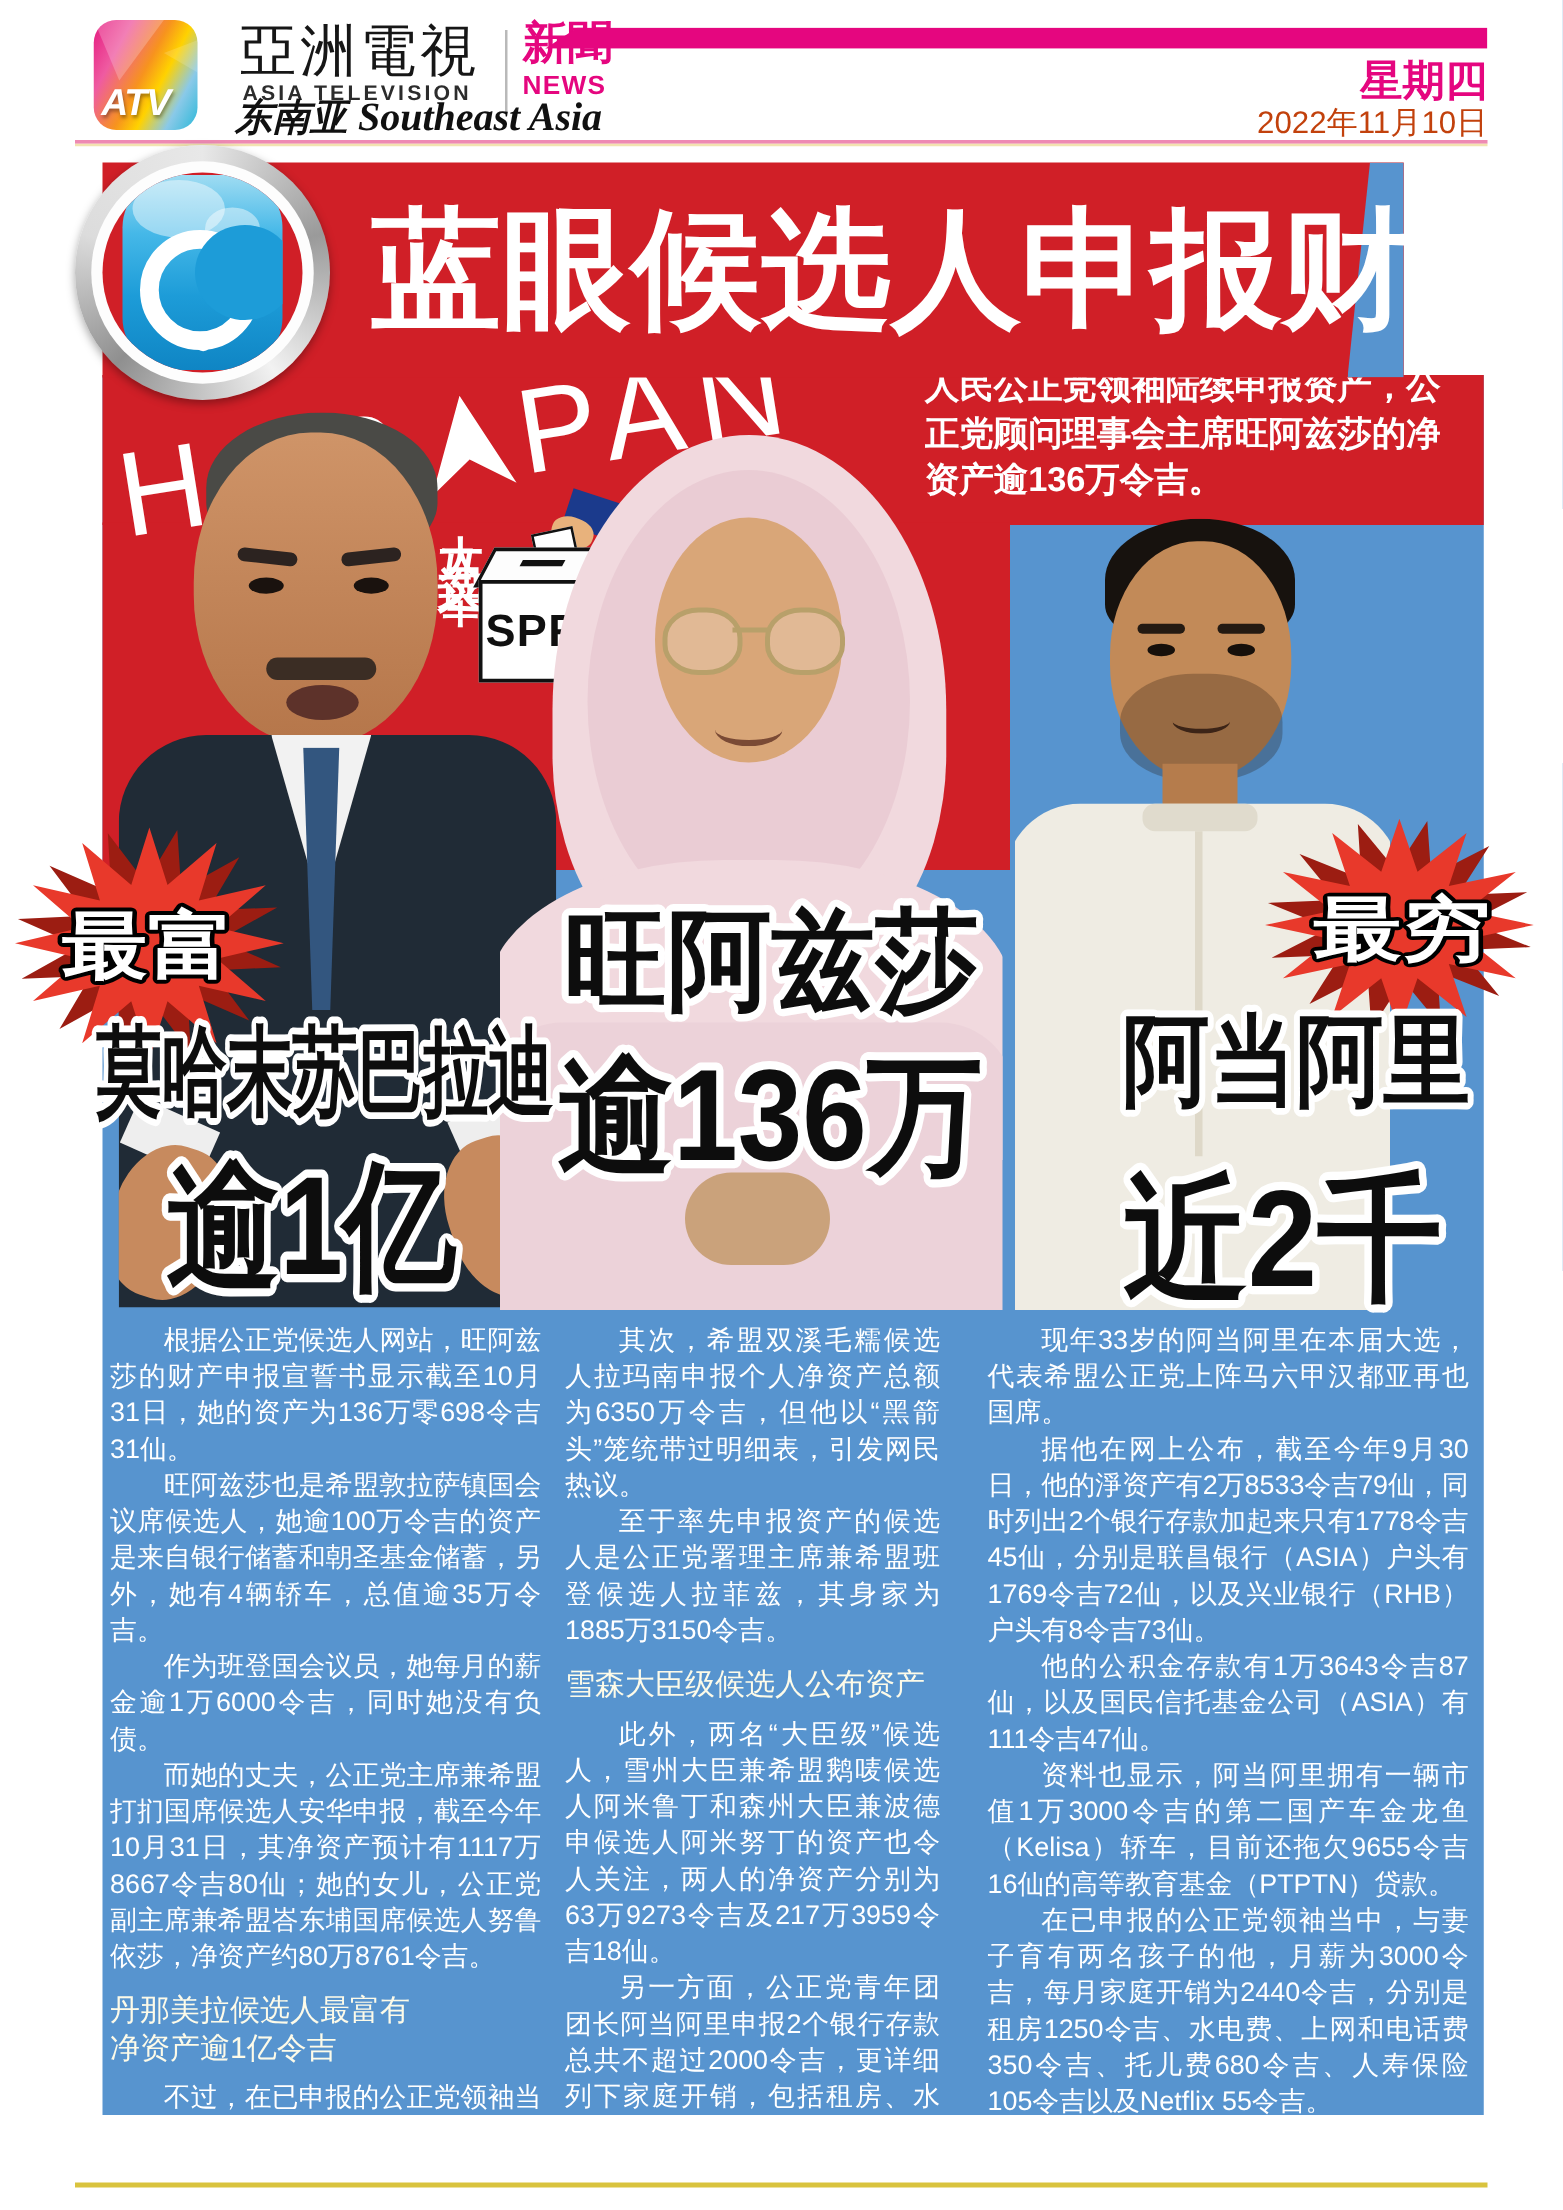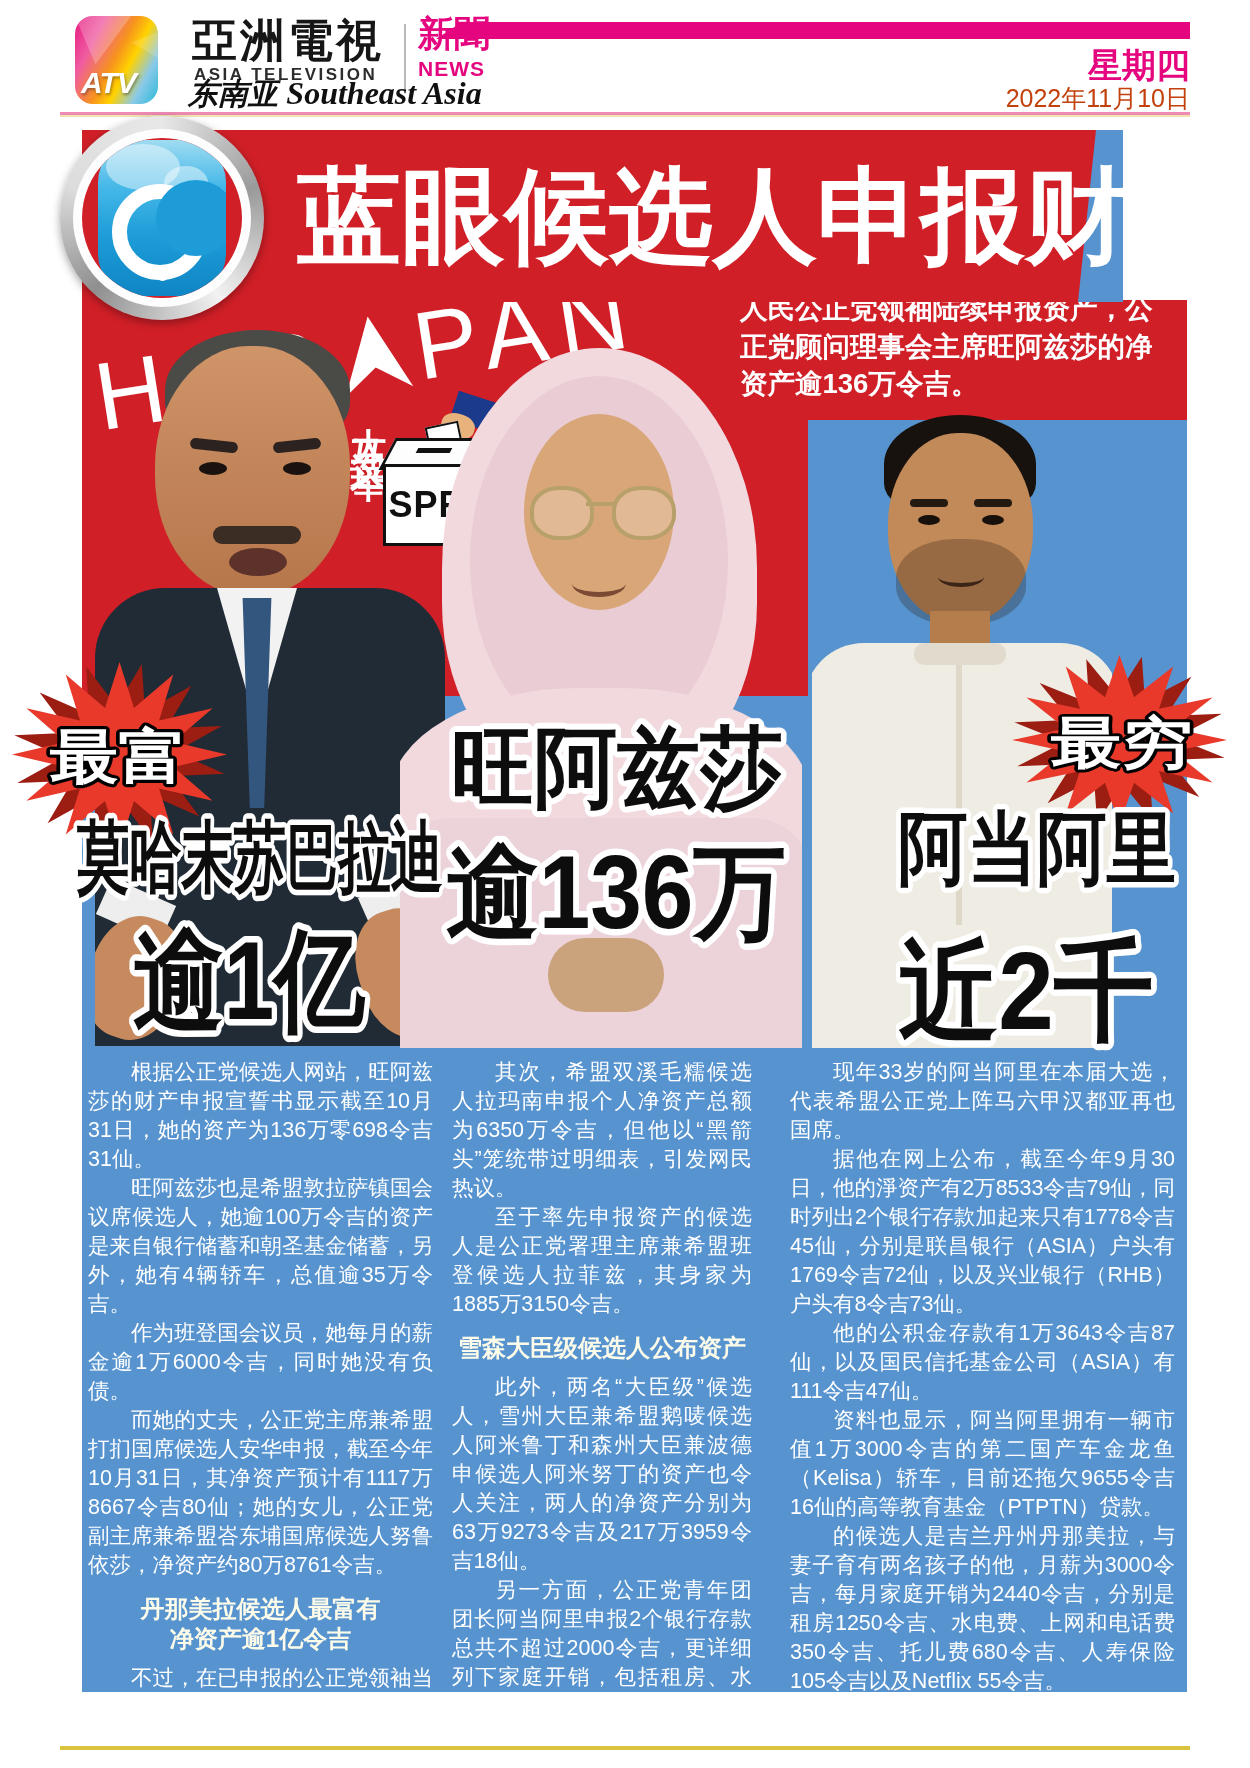--- a/index.html
+++ b/index.html
@@ -10,21 +10,21 @@
 
   
   .atv-logo{left:75px;top:16px;width:83px;height:88px;border-radius:18px;overflow:hidden;
     background:linear-gradient(118deg,#e5197f 0%,#ef5ba1 24%,#f7931e 48%,#ffd200 62%,#8ac9e8 80%,#29b8d8 100%);}
   .atv-facet1{left:0;top:0;width:102px;height:88px;background:rgba(255,255,255,.22);
     clip-path:polygon(0 0,55% 0,20% 55%);}
   .atv-facet2{left:0;top:0;width:102px;height:88px;background:rgba(255,255,255,.15);
     clip-path:polygon(100% 10%,100% 60%,55% 30%);}
   .atv-logo-text{left:6px;bottom:4px;color:#fff;font-weight:900;font-style:italic;font-size:30px;
     text-shadow:1px 2px 3px rgba(0,0,0,.35);letter-spacing:-1px;}
-  .brand-cn{left:192px;top:18px;font-size:45px;font-weight:700;color:#161616;letter-spacing:3px;line-height:1;}
+  .brand-cn{left:192px;top:18px;font-size:45px;font-weight:400;color:#161616;letter-spacing:3px;line-height:1;}
   .brand-en{left:194px;top:66px;font-size:17px;font-weight:600;color:#2c2c2c;letter-spacing:2.5px;line-height:1;}
   .brand-divider{left:404px;top:24px;width:2px;height:66px;background:#b9b9b9;}
   .news-cn{left:418px;top:16px;font-size:36px;font-weight:800;color:#e5067f;line-height:1;}
   .news-en{left:418px;top:58px;font-size:21px;font-weight:700;color:#e5067f;letter-spacing:1px;line-height:1;}
   .region-script{left:188px;top:74px;font-size:30px;color:#101010;white-space:nowrap;}
   .region-cn{font-weight:700;font-style:italic;}
   .region-en{font-family:"Liberation Serif", serif;font-style:italic;font-weight:700;font-size:32px;}
   .ribbon{left:436px;top:22px;width:754px;height:17px;background:#e5067f;
     clip-path:polygon(26px 0,100% 0,100% 100%,0 100%);}
   .weekday{left:960px;top:48px;width:230px;text-align:right;font-size:34px;font-weight:900;color:#e5067f;line-height:1;}
@@ -82,21 +82,21 @@
   .fig{overflow:hidden;}
   .fig-left{left:95px;top:330px;width:350px;height:716px;}
   .fig-center{left:400px;top:348px;width:402px;height:700px;}
   .fig-right{left:812px;top:415px;width:300px;height:633px;}
   .shape{position:absolute;}
 
   
   .star-svg{overflow:visible;}
   .col{color:#ffffff;font-size:21.5px;line-height:29px;}
   .col p{margin:0;text-indent:2em;text-align:justify;}
-  .col .subhead{color:#fdfbe9;font-weight:700;font-size:24px;line-height:30px;text-align:center;
+  .col .subhead{color:#fdfbe9;font-weight:400;font-size:24px;line-height:30px;
     margin:14px 0 10px 0;text-indent:0;}
   .col-1{left:88px;top:1058px;width:345px;}
   .col-2{left:452px;top:1058px;width:300px;}
   .col-3{left:790px;top:1058px;width:385px;}
 </style>
 </head>
 <body>
 
 <div class="page">
 
@@ -265,17 +265,17 @@
     <div class="subhead">雪森大臣级候选人公布资产</div>
     <p>此外，两名“大臣级”候选人，雪州大臣兼希盟鹅唛候选人阿米鲁丁和森州大臣兼波德申候选人阿米努丁的资产也令人关注，两人的净资产分别为63万9273令吉及217万3959令吉18仙。</p>
     <p>另一方面，公正党青年团团长阿当阿里申报2个银行存款总共不超过2000令吉，更详细列下家庭开销，包括租房、水电费、Netflix等，让不少网民直呼“果然是B40！”</p>
   </div>
 
   <div class="abs col col-3">
     <p>现年33岁的阿当阿里在本届大选，代表希盟公正党上阵马六甲汉都亚再也国席。</p>
     <p>据他在网上公布，截至今年9月30日，他的淨资产有2万8533令吉79仙，同时列出2个银行存款加起来只有1778令吉45仙，分别是联昌银行（ASIA）户头有1769令吉72仙，以及兴业银行（RHB）户头有8令吉73仙。</p>
     <p>他的公积金存款有1万3643令吉87仙，以及国民信托基金公司（ASIA）有111令吉47仙。</p>
     <p>资料也显示，阿当阿里拥有一辆市值1万3000令吉的第二国产车金龙鱼（Kelisa）轿车，目前还拖欠9655令吉16仙的高等教育基金（PTPTN）贷款。</p>
-    <p>的候选人是吉兰丹州丹那美拉，与妻子育有两名孩子的他，月薪为3000令吉，每月家庭开销为2440令吉，分别是租房1250令吉、水电费、上网和电话费350令吉、托儿费680令吉、人寿保险105令吉以及Netflix 55令吉。</p>
+    <p>在已申报的公正党领袖当中，与妻子育有两名孩子的他，月薪为3000令吉，每月家庭开销为2440令吉，分别是租房1250令吉、水电费、上网和电话费350令吉、托儿费680令吉、人寿保险105令吉以及Netflix 55令吉。</p>
   </div>
 
   <div class="abs rule-bottom"></div>
 </div>
 
 </body></html>

